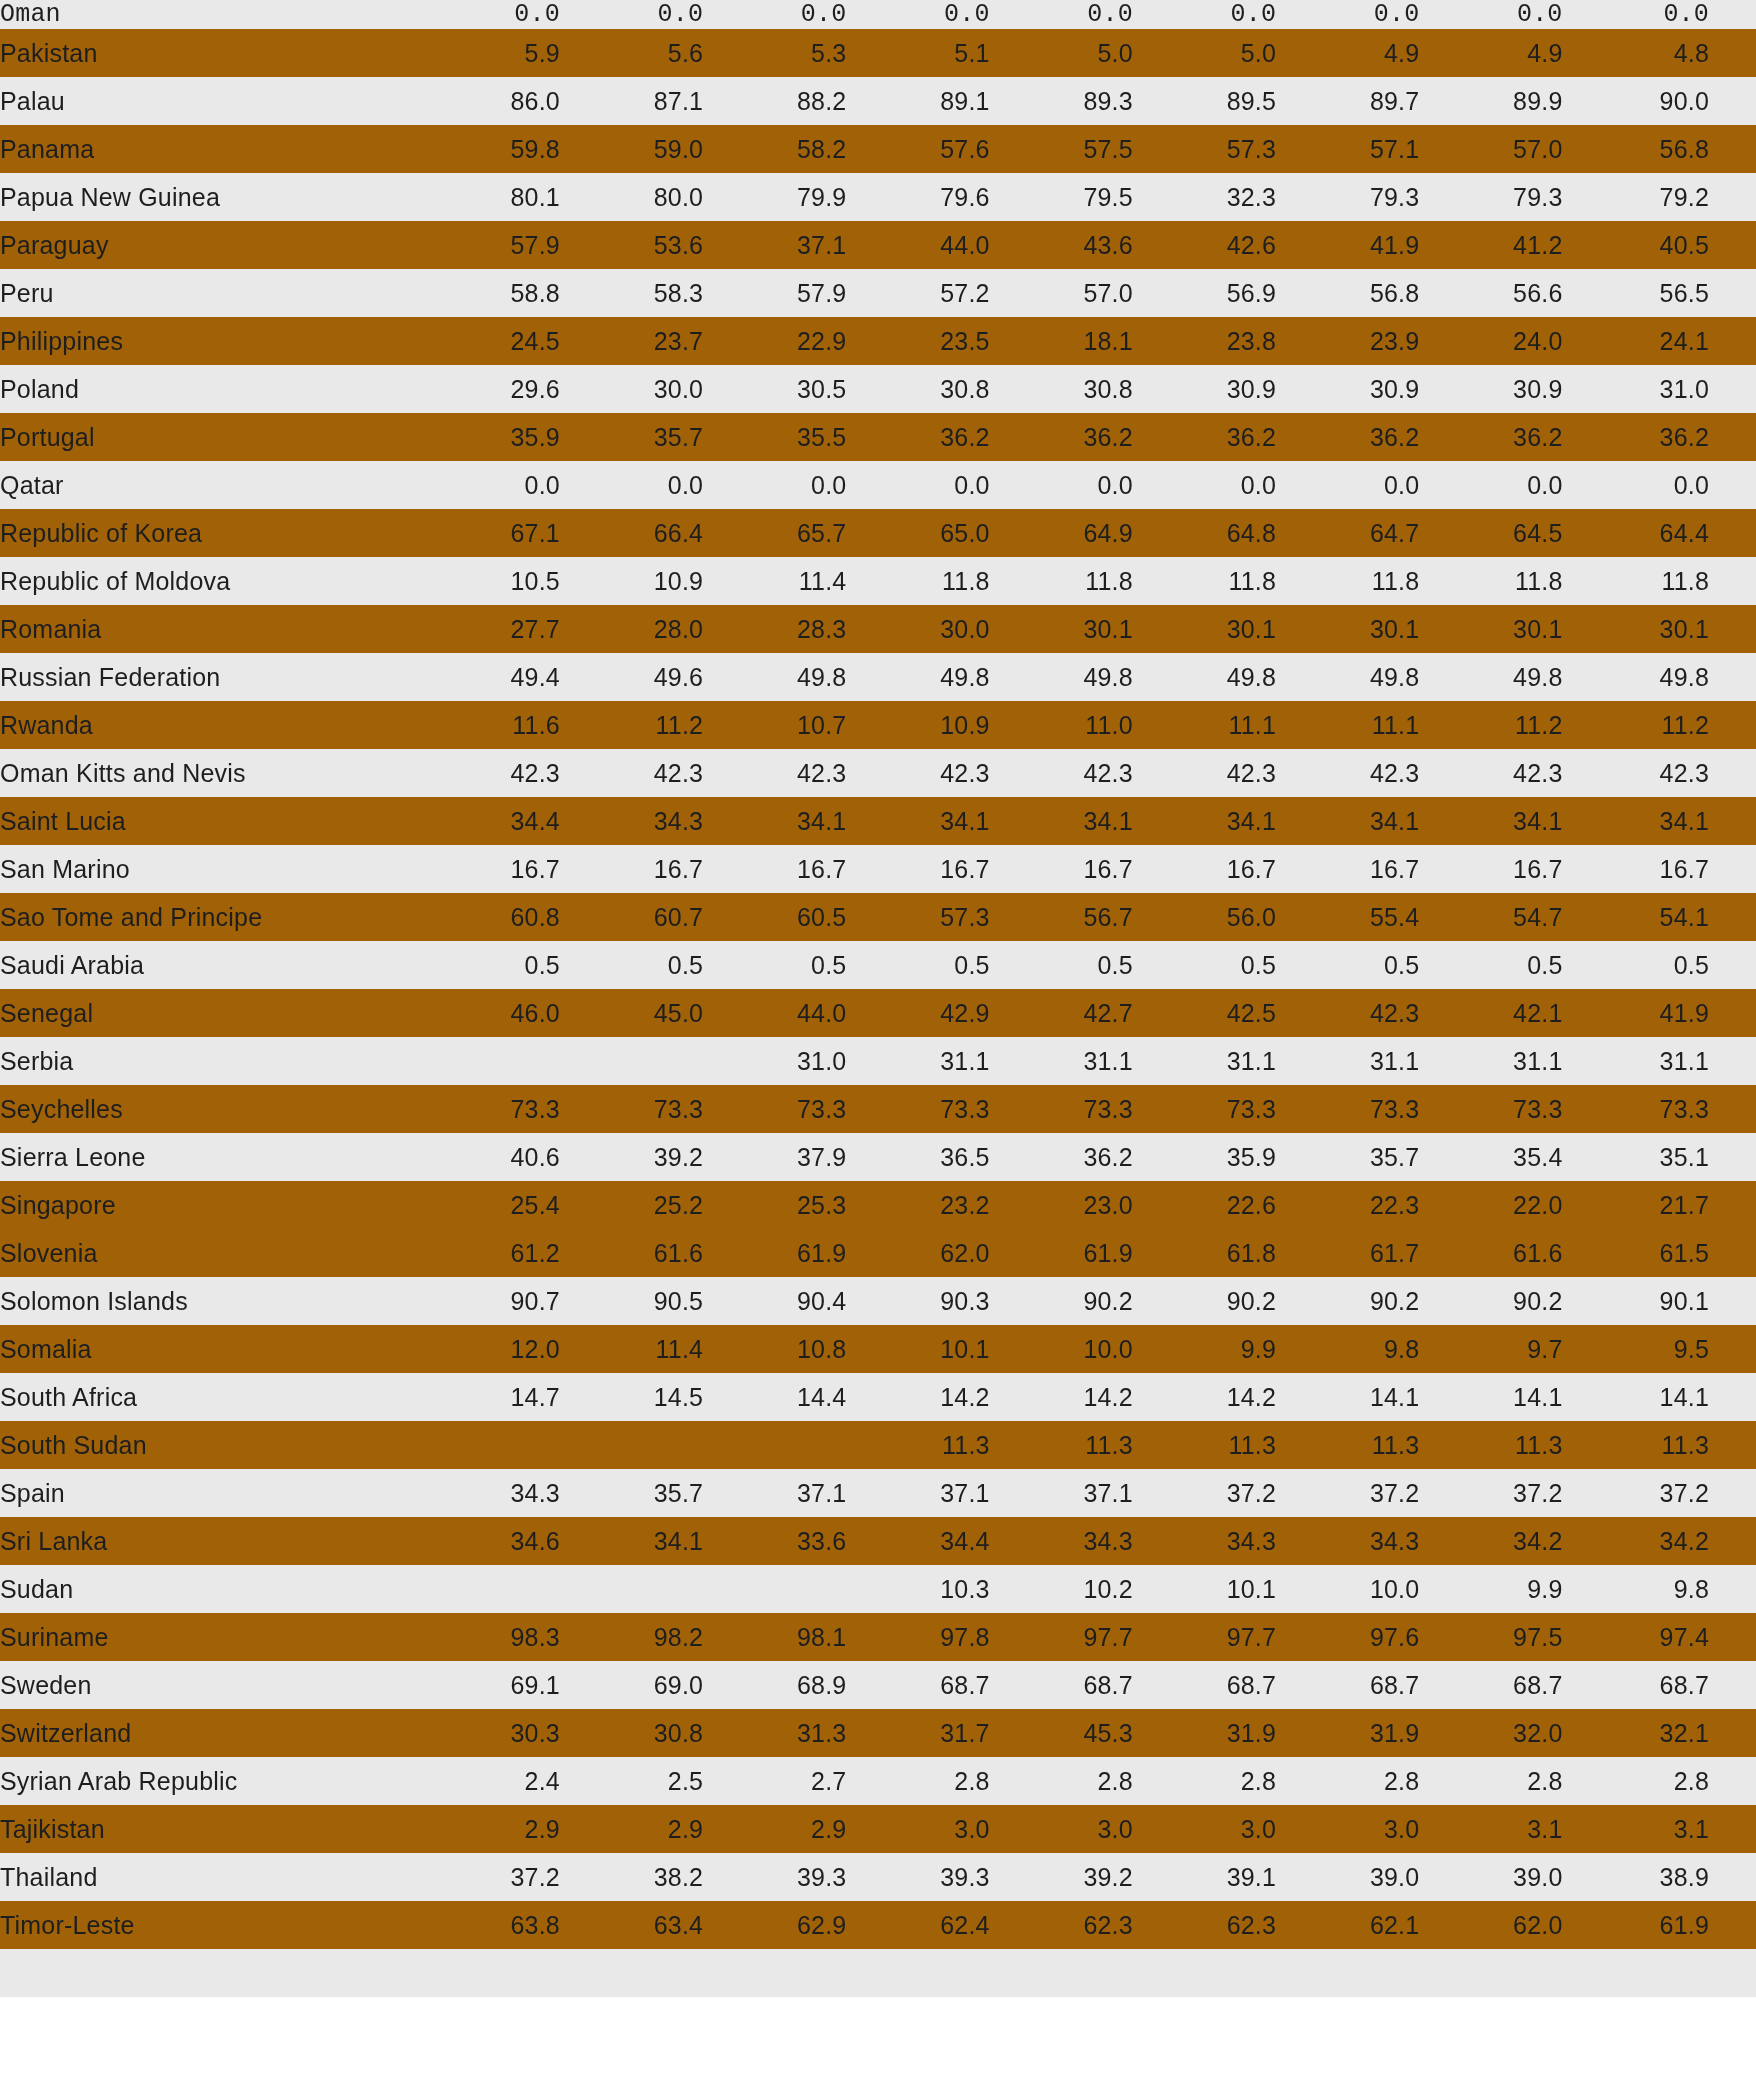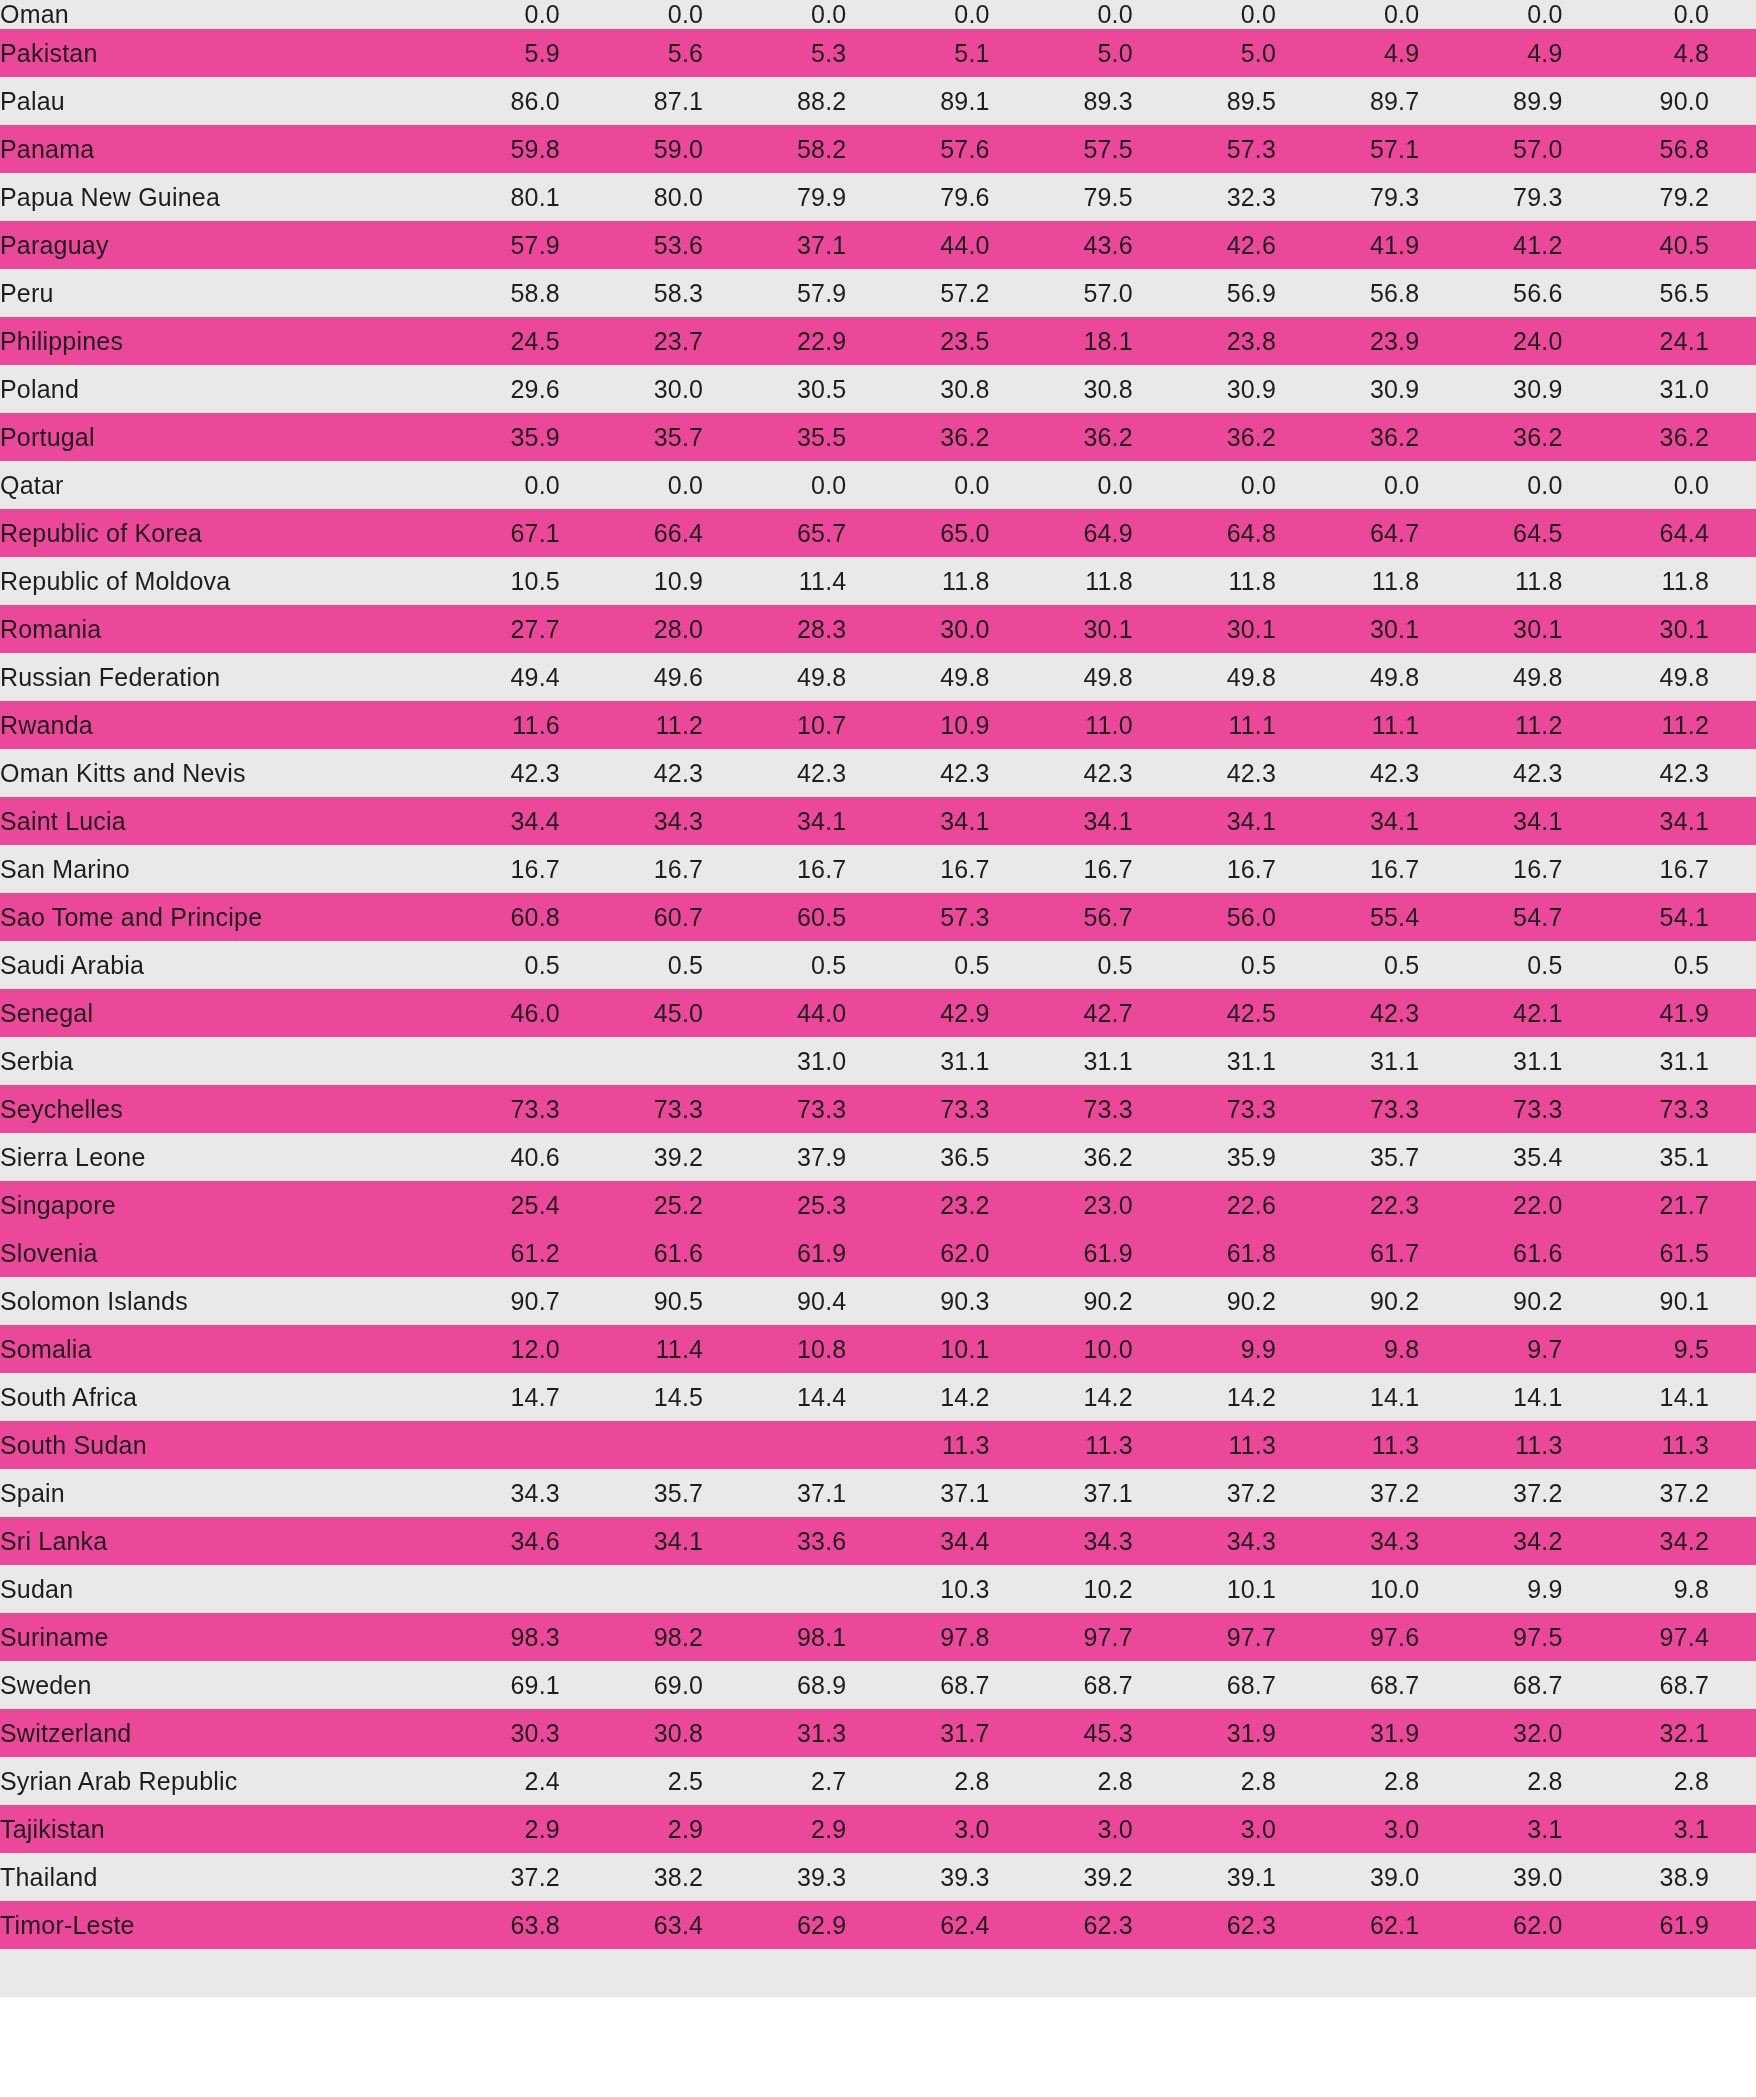--- a/index.html
+++ b/index.html
@@ -24,26 +24,27 @@
     font-family: "Liberation Sans", sans-serif;
     font-size: 25px;
     color: #1e1e1e;
     letter-spacing: 0.2px;
   }
   table.data-table tr {
     height: 48px;
   }
   table.data-table tr.first-row {
     height: 16px; 
+    font-family: Liberation Mono, monospace;
   }
   table.data-table tr.odd-stripe {
     background: #e9e9e9;
   }
   table.data-table tr.even-stripe {
-    background: #ec4899;
+    background: #a16207;
   }
   table.data-table td {
     vertical-align: middle;
     white-space: nowrap;
     overflow: hidden;
     padding: 0;
   }
   td.country-cell {
     text-align: left;
     padding-left: 16px;

